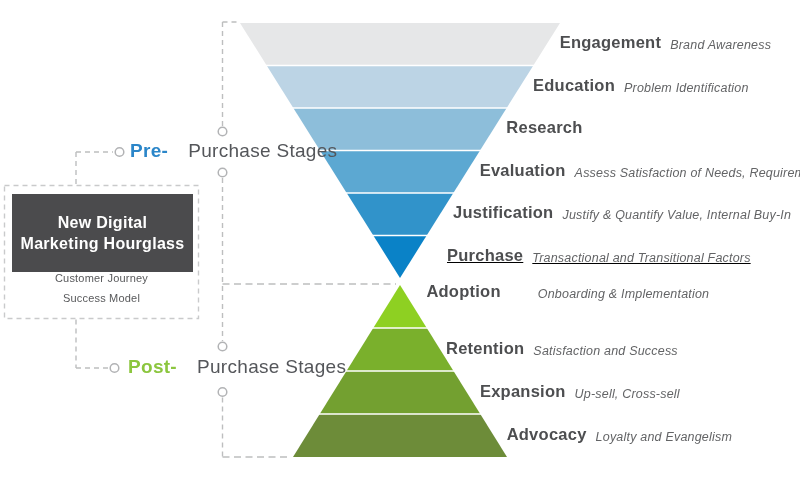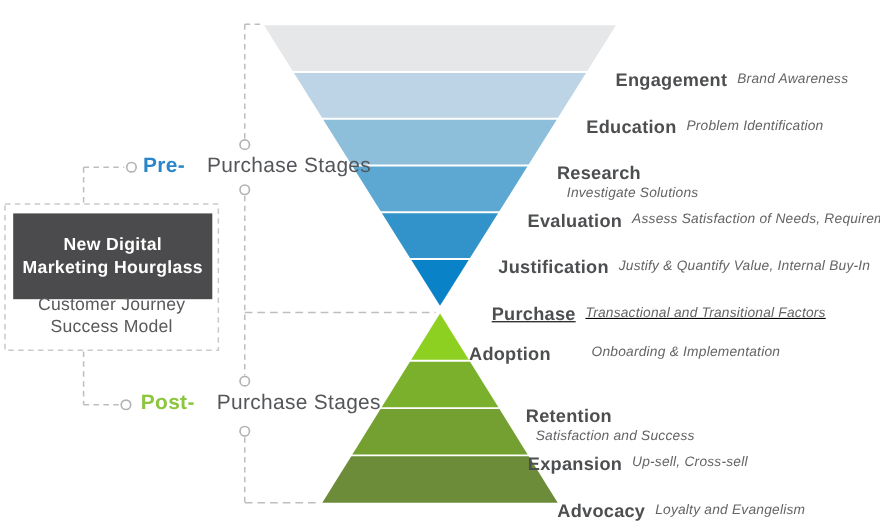--- a/index.html
+++ b/index.html
@@ -1,34 +1,34 @@
 <!DOCTYPE html>
 <html><head>
 <meta charset="utf-8">
 <style>
   html,body{margin:0;padding:0;background:#fff;}
   .canvas{
     position:relative;width:800px;height:477px;background:#ffffff;overflow:hidden;
     font-family:"Liberation Sans",sans-serif;
   }
   .canvas svg{position:absolute;left:0;top:0;}
-  .stage-row{position:absolute;display:flex;align-items:flex-start;white-space:nowrap;margin-top:31px;}
+  .stage-row{position:absolute;display:flex;align-items:flex-end;white-space:nowrap;}
   .stage-name{font-size:16.5px;font-weight:600;color:#4d4e50;letter-spacing:.25px;}
   .stage-desc{font-size:12.5px;font-style:italic;color:#636466;margin-left:9px;letter-spacing:.2px;}
   .phase-label{position:absolute;font-size:19px;white-space:nowrap;letter-spacing:.3px;}
   .phase-prefix{font-weight:700;}
   .phase-rest{font-weight:400;color:#54565a;margin-left:20px;}
   .title-box{
     position:absolute;left:12px;top:194px;width:181px;height:78px;
     color:#ffffff;display:flex;flex-direction:column;justify-content:center;
     text-align:center;font-size:16px;font-weight:700;line-height:21px;letter-spacing:.3px;
   }
   .panel-subtitle{
     position:absolute;left:4px;top:268px;width:195px;text-align:center;
-    font-size:16px;color:#58595b;line-height:20px;letter-spacing:.2px;
+    font-size:11px;color:#58595b;line-height:20px;letter-spacing:.2px;
   }
 </style>
 </head>
 <body>
 
 <div class="canvas">
 
   <svg width="800" height="477" viewBox="0 0 800 477">
 
     <g id="shapes">
@@ -79,39 +79,38 @@
       <div class="stage-row" style="left: 559.667px; top: 33.25px;">
         <span class="stage-name">Engagement</span>
         <span class="stage-desc">Brand Awareness</span>
       </div>
       <div class="stage-row" style="left: 533px; top: 75.75px;">
         <span class="stage-name">Education</span>
         <span class="stage-desc">Problem Identification</span>
       </div>
       <div class="stage-row" style="left: 506.333px; top: 118.25px; flex-direction: column;">
         <span class="stage-name">Research</span>
-        <span class="stage-desc">Investigate Solutions</span>
       </div>
       <div class="stage-row" style="left: 479.667px; top: 160.75px;">
         <span class="stage-name">Evaluation</span>
         <span class="stage-desc">Assess Satisfaction of Needs, Requirements</span>
       </div>
       <div class="stage-row" style="left: 453px; top: 203.25px;">
         <span class="stage-name">Justification</span>
         <span class="stage-desc">Justify &amp; Quantify Value, Internal Buy-In</span>
       </div>
       <div class="stage-row" style="left: 447px; top: 245.75px; text-decoration: underline;">
         <span class="stage-name">Purchase</span>
         <span class="stage-desc">Transactional and Transitional Factors</span>
       </div>
       <div class="stage-row" style="left: 426.375px; top: 282px; gap: 28px;">
         <span class="stage-name">Adoption</span>
         <span class="stage-desc">Onboarding &amp; Implementation</span>
       </div>
-      <div class="stage-row" style="left: 478px; top: 338.5px; flex-direction: column;">
+      <div class="stage-row" style="left: 446px; top: 338.5px;">
         <span class="stage-name">Retention</span>
         <span class="stage-desc">Satisfaction and Success</span>
       </div>
       <div class="stage-row" style="left: 479.875px; top: 381.5px;">
         <span class="stage-name">Expansion</span>
         <span class="stage-desc">Up-sell, Cross-sell</span>
       </div>
       <div class="stage-row" style="left: 506.625px; top: 424.5px;">
         <span class="stage-name">Advocacy</span>
         <span class="stage-desc">Loyalty and Evangelism</span>

